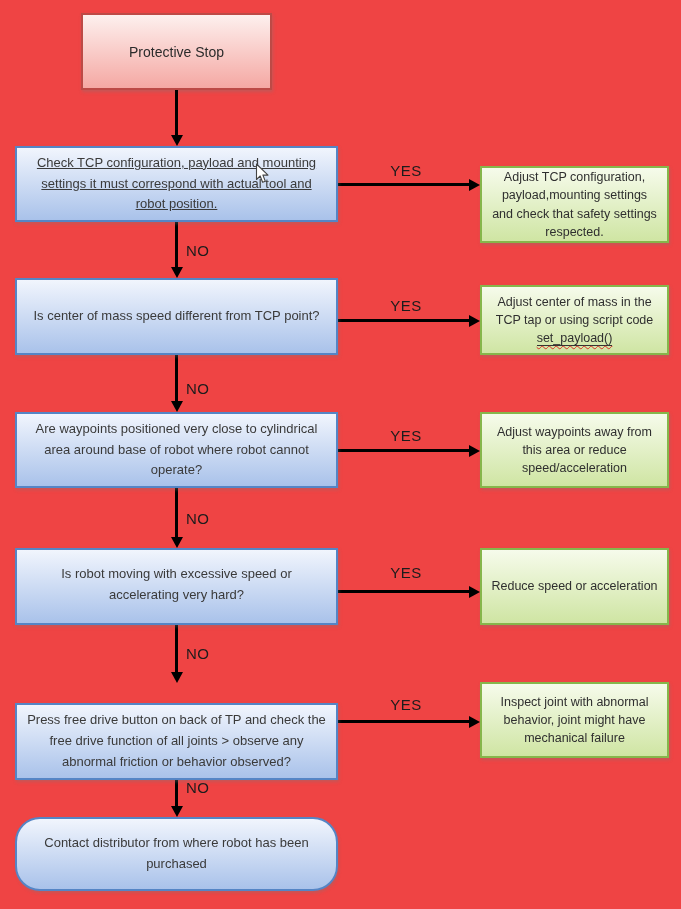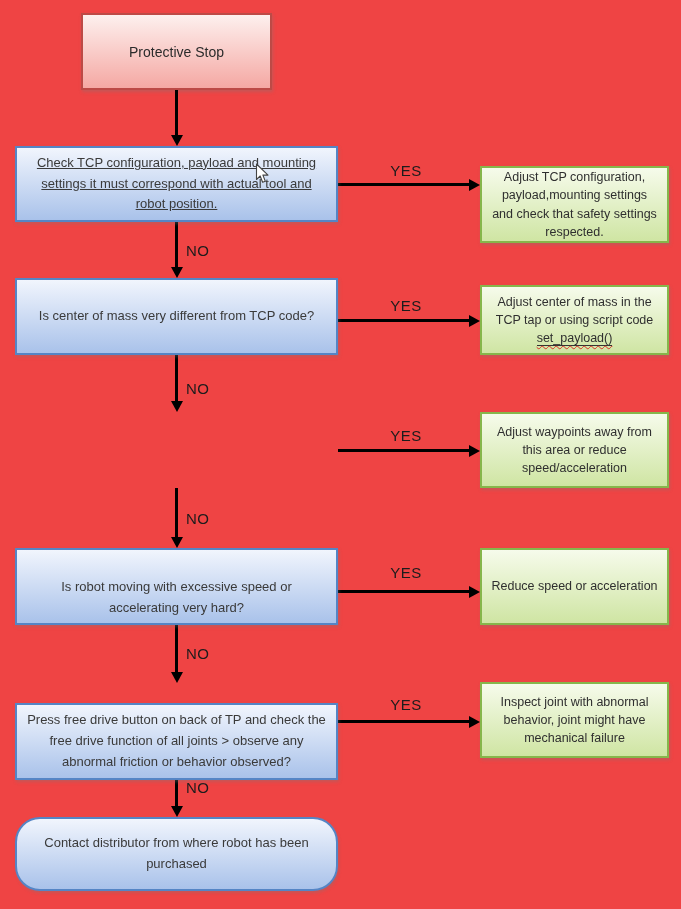--- a/index.html
+++ b/index.html
@@ -109,23 +109,26 @@
   <div class="flabel yes-label" style="top:162px;">YES</div>
   <div class="flabel yes-label" style="top:297px;">YES</div>
   <div class="flabel yes-label" style="top:427px;">YES</div>
   <div class="flabel yes-label" style="top:564px;">YES</div>
   <div class="flabel yes-label" style="top:696px;">YES</div>
 
   <div class="box question" style="top:146px;height:76px;text-decoration:underline;">
     <span>Check TCP configuration, payload and mounting settings it must correspond with actual tool and robot position.</span>
   </div>
   <div class="box question" style="top:278px;height:77px;">
-    <span>Is center of mass very different from TCP code?</span>
+    <span>Is center of mass speed different from TCP point?</span>
   </div>
-  <div class="box question" style="top:548px;height:77px;align-items:flex-start;padding-top:27px;">
+  <div class="box question" style="top:412px;height:76px;">
+    <span>Are waypoints positioned very close to cylindrical area around base of robot where robot cannot operate?</span>
+  </div>
+  <div class="box question" style="top:548px;height:77px;align-items:flex-start;padding-top:14px;">
     <span>Is robot moving with excessive speed or accelerating very hard?</span>
   </div>
   <div class="box question" style="top:703px;height:77px;">
     <span>Press free drive button on back of TP and check the free drive function of all joints &gt; observe any abnormal friction or behavior observed?</span>
   </div>
 
   <div class="box question" style="top:817px;height:74px;border-radius:25px;">
     <span>Contact distributor from where robot has been purchased</span>
   </div>
 

